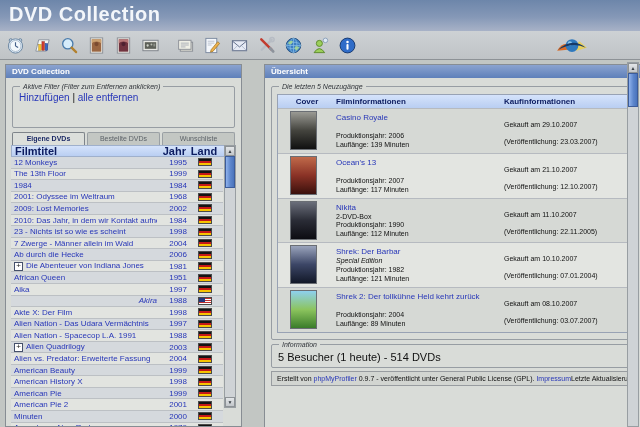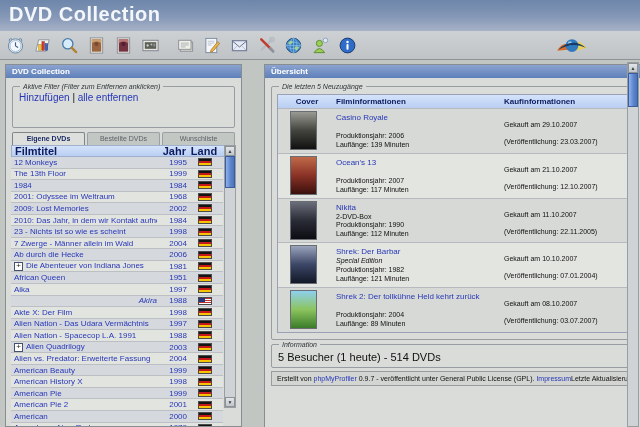--- a/index.html
+++ b/index.html
@@ -373,21 +373,21 @@
           </span>
         </div>
         <div class="mrow">
           <span class="mtitle">American Pie 2</span>
           <span class="myear">2001</span>
           <span class="mflagcell">
             <span class="flag flag-de"></span>
           </span>
         </div>
         <div class="mrow">
-          <span class="mtitle">American</span>
+          <span class="mtitle">Minuten</span>
           <span class="myear">2000</span>
           <span class="mflagcell">
             <span class="flag flag-de"></span>
           </span>
         </div>
         <div class="mrow">
           <span class="mtitle">Apocalypse Now Redux</span>
           <span class="myear">1979</span>
           <span class="mflagcell">
             <span class="flag flag-de"></span>

